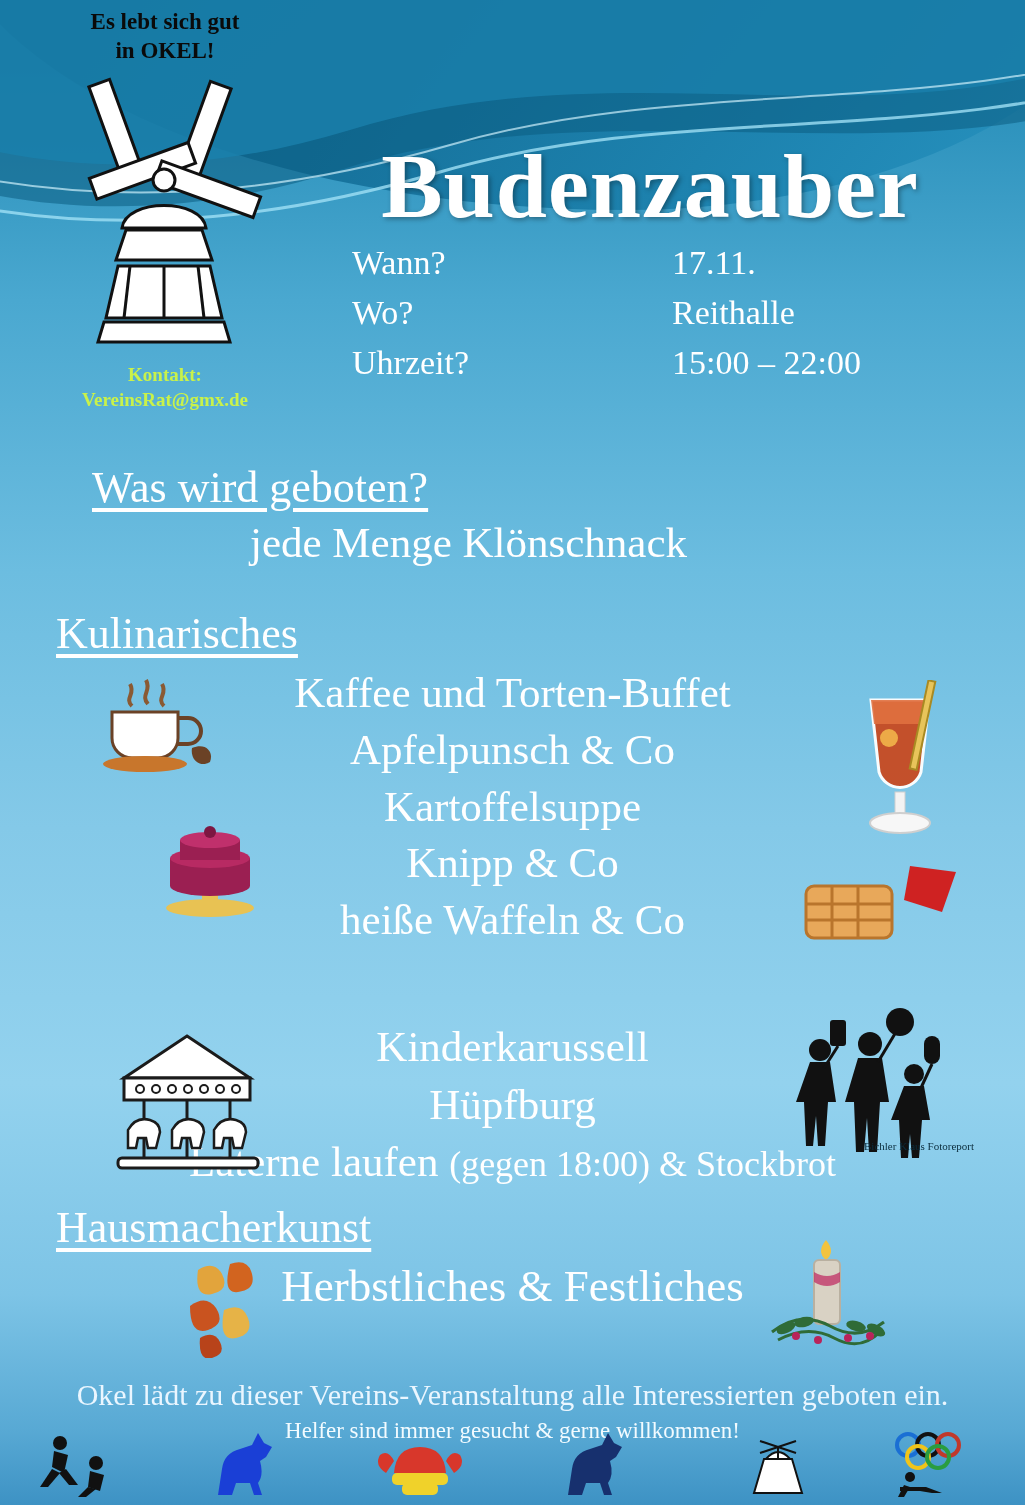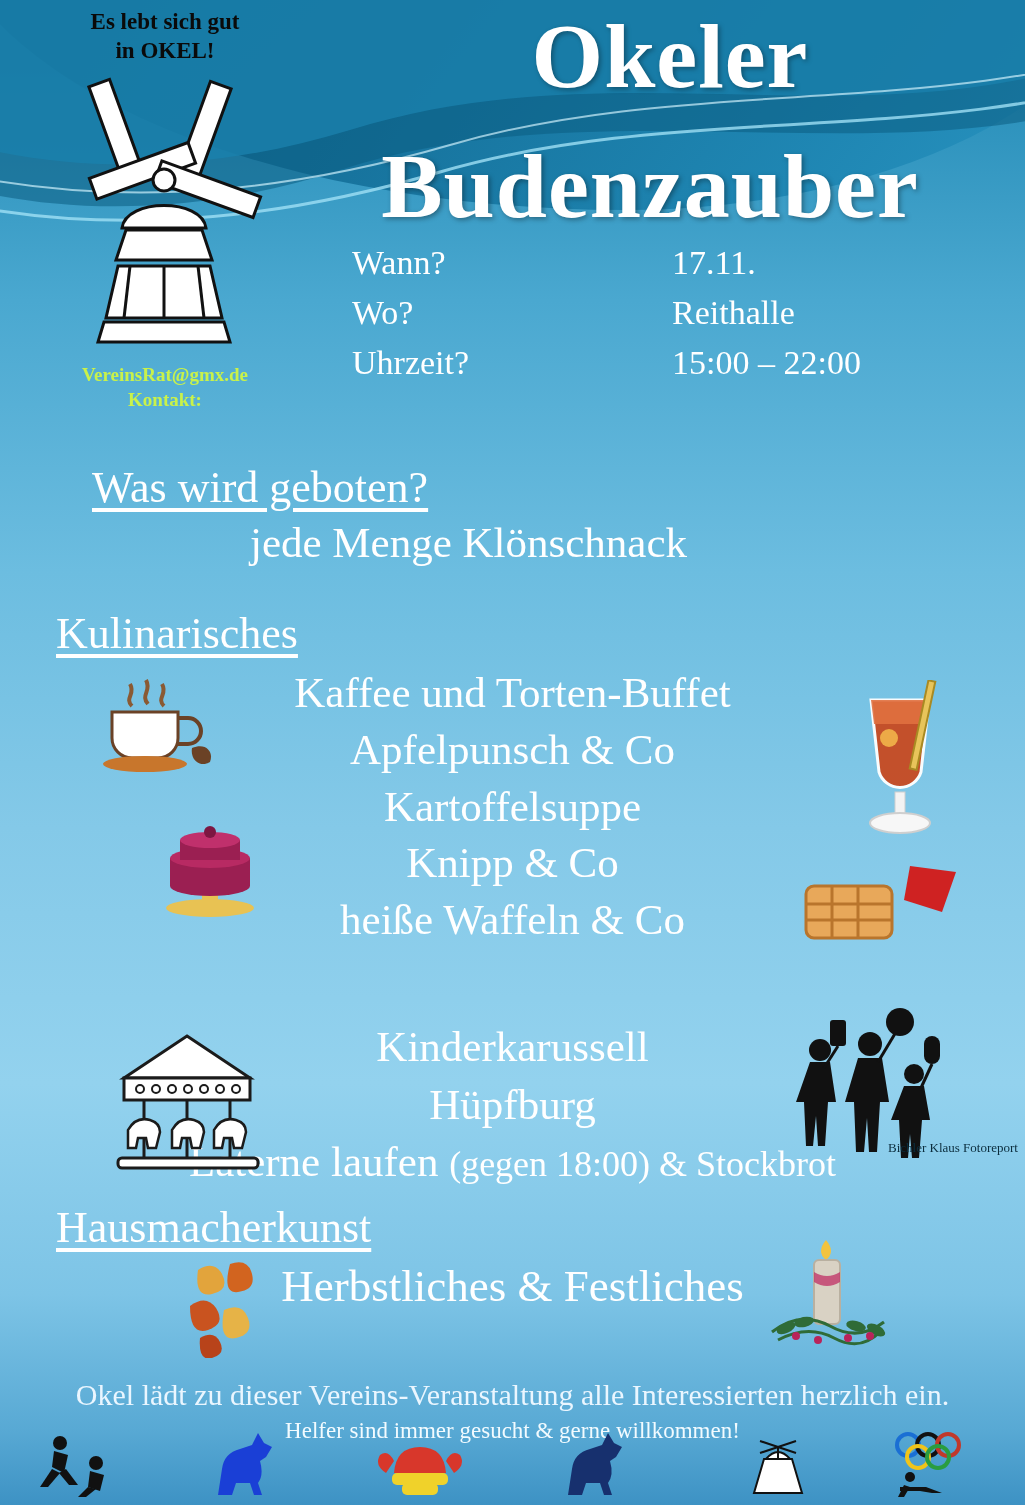--- a/index.html
+++ b/index.html
@@ -187,22 +187,22 @@
   .art-coffee { top: 672px; left: 92px; width: 130px; height: 105px; }
   .art-punsch { top: 680px; left: 845px; width: 110px; height: 165px; }
   .art-cake   { top: 810px; left: 150px; width: 120px; height: 110px; }
   .art-waffel { top: 860px; left: 800px; width: 160px; height: 90px; }
   .art-carousel { top: 1032px; left: 100px; width: 175px; height: 150px; }
   .art-laternen { top: 1002px; left: 790px; width: 170px; height: 160px; }
   .art-leaves { top: 1258px; left: 180px; width: 110px; height: 100px; }
   .art-candle { top: 1236px; left: 752px; width: 150px; height: 120px; }
   .credit {
     position: absolute;
-    top: 1140px; left: 888px;
-    font-size: 13px;
+    top: 1140px; left: 864px;
+    font-size: 11px;
     color: #0b2d3d;
   }
 </style>
 </head>
 <body>
 
 <div class="poster">
 
   <div class="swoosh-dark"></div>
   <svg class="swoosh-curve" viewBox="0 0 1250 300" preserveAspectRatio="none">
@@ -235,25 +235,24 @@
       <path d="M58 206 L150 206 L162 258 L46 258 Z" fill="#fff"></path>
 
       <path d="M44 262 L164 262 L170 282 L38 282 Z" fill="#fff"></path>
       <line x1="70" y1="206" x2="64" y2="258"></line>
       <line x1="104" y1="206" x2="104" y2="258"></line>
       <line x1="138" y1="206" x2="144" y2="258"></line>
     </g>
   </svg>
 
   <div class="contact">
+    <div>Kontakt:</div>
     <div>VereinsRat@gmx.de</div>
-    <div>Kontakt:</div>
-  </div>
-
-  <div class="title1">Okeler</div>
+  </div>
+
   <div class="title2">Budenzauber</div>
 
   <div class="facts">
     <table>
       <tbody>
           <tr>
         <td class="q">Wann?</td>
         <td>17.11.</td>
       </tr>
       <tr>
@@ -405,21 +404,21 @@
       <ellipse cx="124" cy="94" rx="10" ry="5" transform="rotate(28 124 94)"></ellipse>
     </g>
     <g fill="#b9245a">
       <circle cx="44" cy="100" r="4"></circle>
         <circle cx="66" cy="104" r="4"></circle>
       <circle cx="96" cy="102" r="4"></circle>
         <circle cx="118" cy="100" r="4"></circle>
     </g>
   </svg>
 
-  <div class="footer1">Okel lädt zu dieser Vereins-Veranstaltung alle Interessierten herzlich ein.</div>
+  <div class="footer1">Okel lädt zu dieser Vereins-Veranstaltung alle Interessierten geboten ein.</div>
   <div class="footer2">Helfer sind immer gesucht &amp; gerne willkommen!</div>
 
   <div class="footer-icons">
     <svg class="fi" style="left:30px" viewBox="0 0 96 70">
       <g fill="#111">
         <circle cx="30" cy="14" r="7"></circle>
         <path d="M24 22 l14 4 l-4 18 l-12 -6 z"></path>
         <path d="M22 40 l-12 18 h8 l12 -14 z"></path>
         <path d="M36 40 l12 16 h-9 l-10 -12 z"></path>
         <circle cx="66" cy="34" r="7"></circle>

